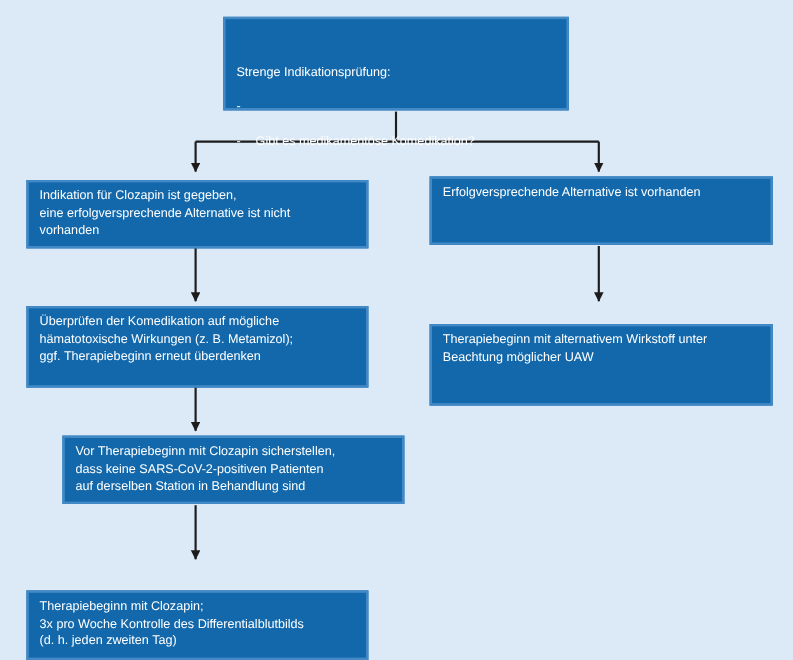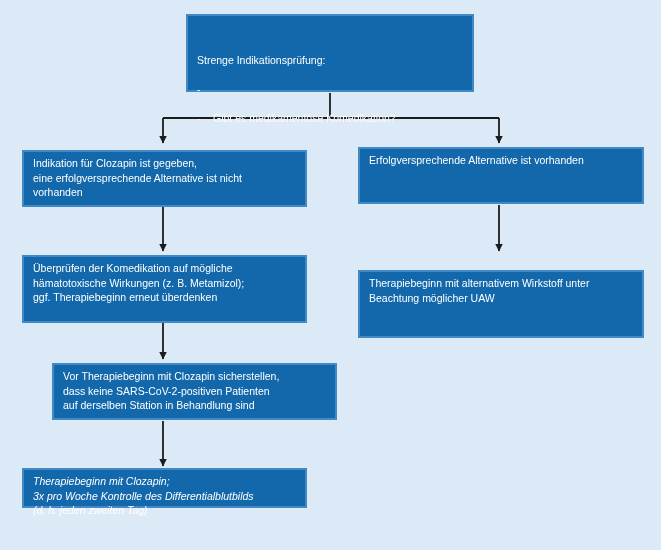--- a/index.html
+++ b/index.html
@@ -24,21 +24,21 @@
     padding: 4px 9px;
     white-space: pre-line;
   }
 
   #top-box            { left: 186px; top: 14px;  width: 288px; height: 78px; padding-top: 22px; }
   #node-indication    { left: 22px;  top: 150px; width: 285px; height: 57px; }
   #node-alternative   { left: 358px; top: 147px; width: 286px; height: 57px; }
   #node-comedication  { left: 22px;  top: 255px; width: 285px; height: 68px; }
   #node-alt-therapy   { left: 358px; top: 270px; width: 286px; height: 68px; }
   #node-sars          { left: 22px;  top: 363px; width: 285px; height: 57px; margin-left: 30px; }
-  #node-therapy-start { left: 22px;  top: 468px; width: 285px; height: 40px; font-style: italic; }
+  #node-therapy-start { left: 22px;  top: 492px; width: 285px; height: 58px; }
 
   .bullet-row  { display: flex; }
   .bullet-dash { width: 16px; flex: none; }
   .bullet-text { white-space: pre-line; }
 
   #arrows { position: absolute; left: 0; top: 0; pointer-events: none; }
   .conn { stroke: var(--arrow, #1c1c1c); stroke-width: 1.8; fill: none; }
   .arr  { marker-end: url(#ah); }
   #ah path { fill: var(--arrow, #1c1c1c); }
 </style>

